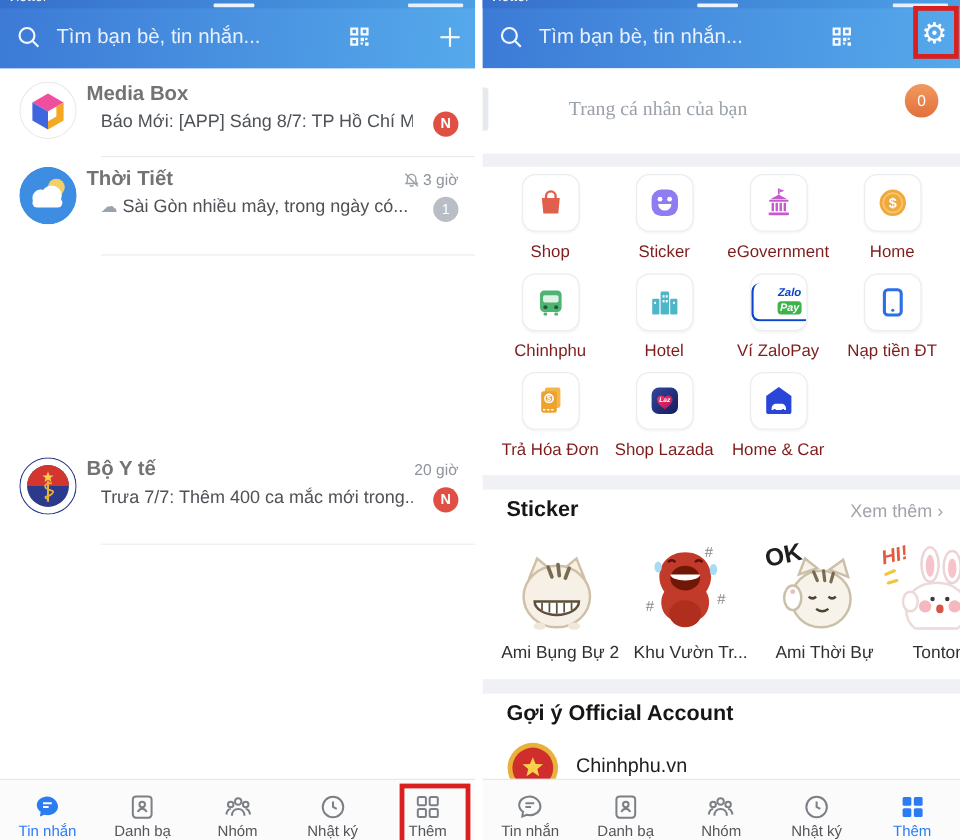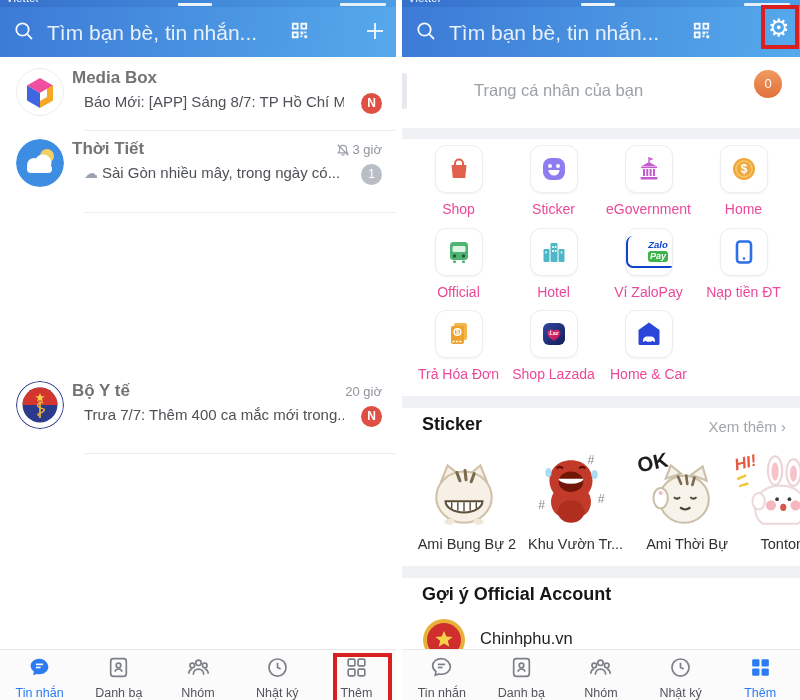--- a/index.html
+++ b/index.html
@@ -13,21 +13,21 @@
   .statusbar{position:absolute;left:0;right:0;top:0;height:7px;overflow:hidden;
              background:linear-gradient(95deg,#3670cc,#4c9fe4);z-index:5;}
   .sb-carrier{position:absolute;left:6px;top:-8px;color:#fff;font-size:11px;letter-spacing:.3px;}
   .sb-mid{position:absolute;left:45%;top:3px;width:34px;height:3px;background:rgba(255,255,255,.9);border-radius:1px;}
   .sb-right{position:absolute;right:10px;top:3px;width:46px;height:3px;background:rgba(255,255,255,.85);border-radius:1px;}
 
   
   .hdr{position:absolute;left:0;right:0;top:0;height:57px;
        background:linear-gradient(95deg,#3c7ad6 0%,#55a9eb 100%);}
   .hdr .search-ic{position:absolute;left:12px;top:19px;width:24px;height:24px;}
-  .hdr .ph{position:absolute;left:47px;top:21px;font-size:21px;color:rgba(255,255,255,.88);}
+  .hdr .ph{position:absolute;left:47px;top:21px;font-size:17px;color:rgba(255,255,255,.88);}
   .hdr .qr-ic{position:absolute;left:288px;top:19px;width:23px;height:23px;}
   .hdr .plus-ic{position:absolute;left:363px;top:19px;width:24px;height:24px;}
   .gear-glyph{position:absolute;left:366px;top:14px;font-size:24px;color:#fff;
               font-family:"DejaVu Sans",sans-serif;line-height:28px;}
   .hl-box{position:absolute;border:4px solid #d9201f;z-index:9;}
 
   
   .chat-row{position:absolute;left:0;width:396px;height:68px;}
   .chat-av{position:absolute;left:16px;top:6px;width:48px;height:48px;border-radius:50%;overflow:hidden;}
   .chat-title{position:absolute;left:72px;top:6px;font-size:17px;color:#737373;font-weight:700;}
@@ -37,39 +37,39 @@
   .badge{position:absolute;right:14px;top:31px;width:21px;height:21px;border-radius:50%;
          color:#fff;font-size:12px;font-weight:bold;text-align:center;line-height:21px;}
   .badge.red{background:#e04f43;}
   .badge.gray{background:#b9bec6;font-weight:normal;}
   .hairline{position:absolute;height:1px;background:#ebedf0;right:0;}
   .weather-glyph{color:#9aa3ad;font-family:"DejaVu Sans",sans-serif;margin-right:4px;font-size:14px;}
 
   
   .tabbar{position:absolute;left:0;right:0;bottom:0;height:50px;background:#fbfbfc;
           border-top:1px solid #e6e8ea;display:flex;}
-  .tab{flex:1;display:flex;flex-direction:column;align-items:center;justify-content:space-between;padding-top:5px;}
+  .tab{flex:1;display:flex;flex-direction:column;align-items:center;justify-content:flex-end;padding-top:5px;}
   .ti{width:25px;height:25px;}
   .tlabel{font-size:12.5px;color:#52555a;margin-top:1px;}
   .tab.active .tlabel{color:#2b7cf2;}
 
   
   .profile-row{position:absolute;left:0;right:0;top:57px;height:71px;background:#fff;}
   .avatar-sliver{position:absolute;left:0;top:16px;width:5px;height:36px;background:#e7e9ee;border-radius:0 3px 3px 0;}
-  .profile-label{position:absolute;left:72px;top:24px;font-size:16.5px;color:#9ba1a9;}
+  .profile-label{position:absolute;left:72px;top:24px;font-size:16.5px;color:#9ba1a9;font-family:Liberation Serif, serif;}
   .profile-badge{position:absolute;right:18px;top:13px;width:28px;height:28px;border-radius:50%;
                  background:linear-gradient(180deg,#f09a5f,#e2703c);color:#fff;font-size:13px;
                  text-align:center;line-height:28px;}
   .band{position:absolute;left:0;right:0;background:#f0f1f4;}
 
   .app-grid-row{position:absolute;left:9px;display:flex;}
   .app-cell{width:95px;display:flex;flex-direction:column;align-items:center;}
   .tile{width:46px;height:46px;background:#fff;border:1px solid #ecedf1;border-radius:11px;
         box-shadow:0 1px 2px rgba(40,50,70,.06);display:flex;align-items:center;justify-content:center;}
-  .app-label{margin-top:8px;font-size:14px;color:#ec4899;white-space:nowrap;}
+  .app-label{margin-top:8px;font-size:14px;color:#7f1d1d;white-space:nowrap;}
 
   .zp-wrap{width:32px;height:30px;display:flex;flex-direction:column;align-items:center;justify-content:center;
            border-left:2.5px solid #0c45c9;border-bottom:2.5px solid #0c45c9;border-radius:7px 2px 2px 7px;
            padding-left:17px;}
   .zp-zalo{color:#0c45c9;font-weight:bold;font-style:italic;font-size:9.5px;line-height:10px;}
   .zp-pay{background:#3cb44a;color:#fff;font-weight:bold;font-style:italic;font-size:9px;
           border-radius:3px;width:20px;text-align:center;line-height:11px;margin-top:1px;}
 
   .sec-title{position:absolute;left:20px;font-size:18px;font-weight:bold;color:#151618;}
   .see-more{position:absolute;right:14px;font-size:15px;color:#a0a5ab;}
@@ -307,21 +307,21 @@
         <div class="tile">
             <svg width="28" height="28" viewBox="0 0 28 28">
               <rect x="5" y="4" width="18" height="18" rx="3.5" fill="#4fb374"></rect>
               <rect x="7.5" y="8" width="13" height="6" rx="1.5" fill="#dff2e6"></rect>
               <circle cx="9.5" cy="18" r="1.7" fill="#1d5c38"></circle>
               <circle cx="18.5" cy="18" r="1.7" fill="#1d5c38"></circle>
               <rect x="8" y="22.5" width="3" height="2.5" rx="1" fill="#4fb374"></rect>
               <rect x="17" y="22.5" width="3" height="2.5" rx="1" fill="#4fb374"></rect>
             </svg>
           </div>
-        <div class="app-label">Official</div>
+        <div class="app-label">Chinhphu</div>
       </div>
       <div class="app-cell">
         <div class="tile">
             <svg width="28" height="28" viewBox="0 0 28 28" fill="#4db7c8">
               <rect x="3.5" y="11" width="6" height="13" rx="1"></rect>
               <rect x="10.5" y="5" width="7" height="19" rx="1"></rect>
               <rect x="18.5" y="11" width="6" height="13" rx="1"></rect>
               <g fill="#fff">
                 <rect x="12.2" y="8" width="1.6" height="2"></rect>
                 <rect x="14.8" y="8" width="1.6" height="2"></rect>

